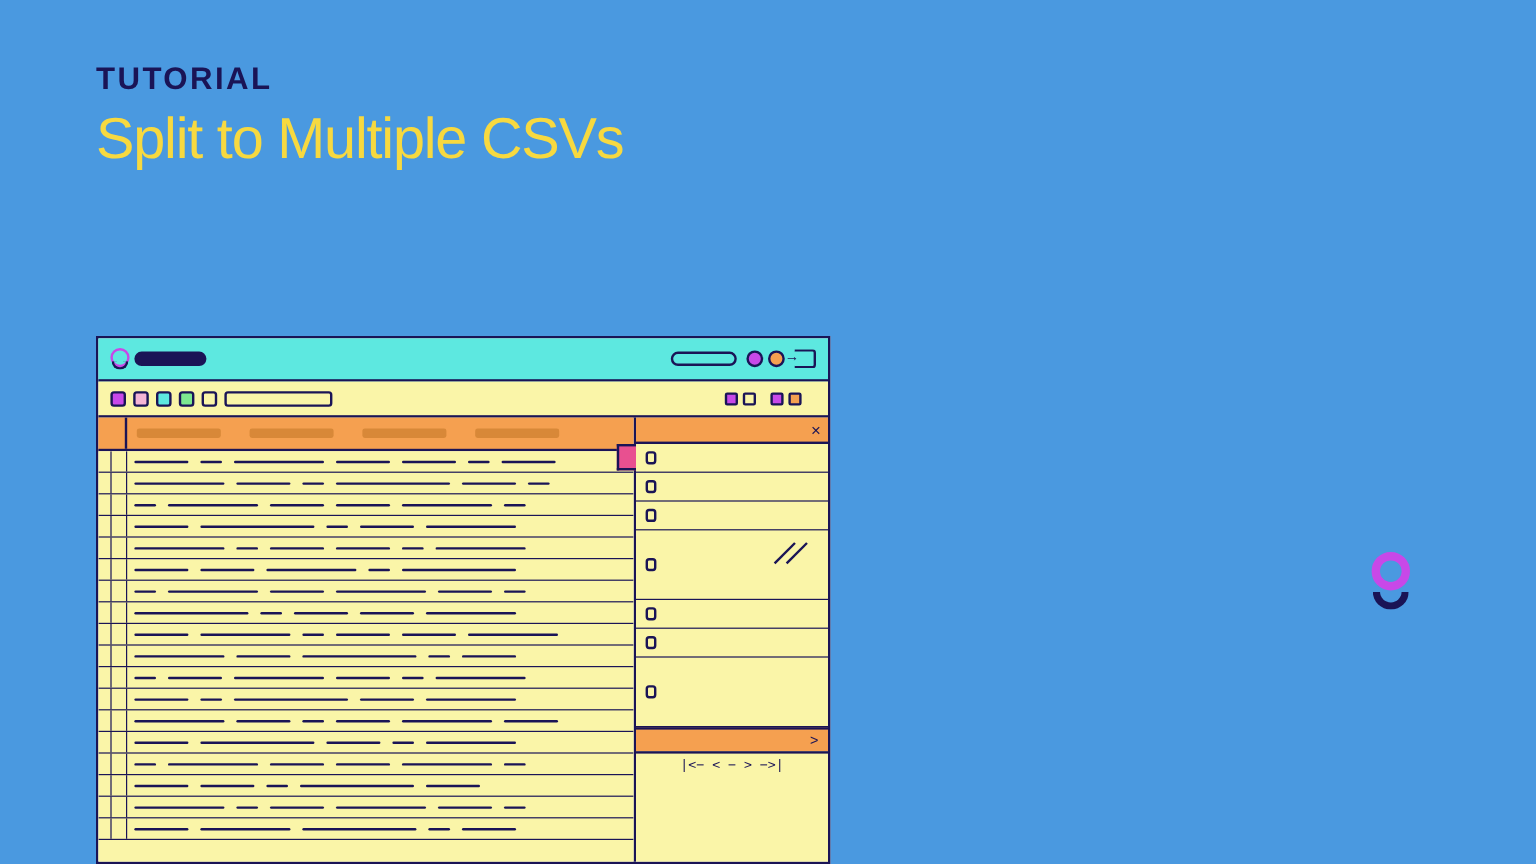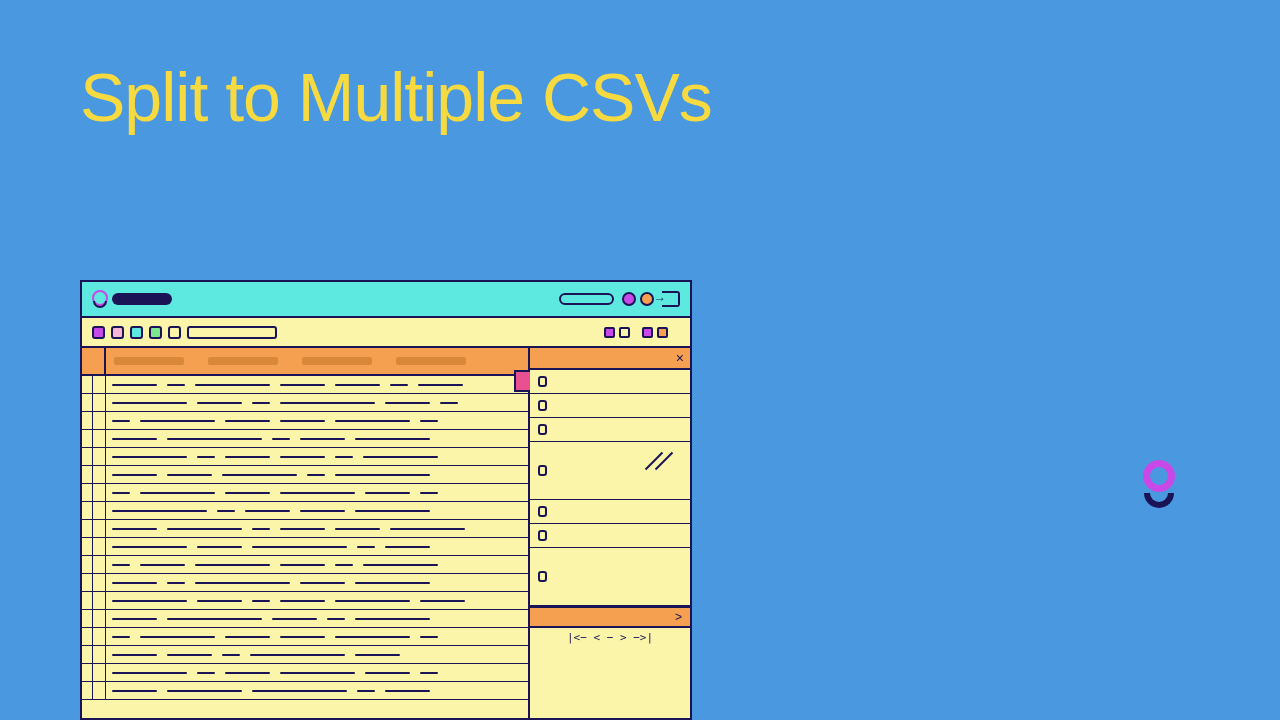--- a/index.html
+++ b/index.html
@@ -1,19 +1,19 @@
 <!DOCTYPE html>
 <html><head>
 <meta charset="utf-8">
 <style>
 *{box-sizing:border-box;margin:0;padding:0}
 body{width:1280px;height:720px;background:#4a99e0;font-family:Arial,Helvetica,sans-serif;position:relative;overflow:hidden}
 .heading{position:absolute;left:80px;top:50px}
 .eyebrow{color:#1a1456;font-size:26px;font-weight:700;letter-spacing:2px}
-.title{color:#f7d940;font-size:68px;font-weight:500;margin-top:8px;letter-spacing:-1px}
+.title{color:#f7d940;font-size:48px;font-weight:500;margin-top:8px;letter-spacing:-1px}
 .logo-block{position:absolute;right:100px;top:460px;display:flex;align-items:center;gap:12px}
 .logo-mark{width:42px;height:48px;position:relative}
 .logo-ring{width:32px;height:32px;border:7px solid #c848e8;border-radius:50%;position:absolute;top:0;left:5px}
 .logo-smile{width:30px;height:15px;border:6px solid #1a1456;border-top:none;border-radius:0 0 30px 30px;position:absolute;bottom:0;left:6px}
 .logo-text{color:#1a1456;font-size:30px;font-weight:700;letter-spacing:-0.5px}
 .app{position:absolute;left:80px;top:280px;width:612px;height:440px;border:2px solid #1a1456;background:#fff}
 .titlebar{height:36px;background:#5de8e0;border-bottom:2px solid #1a1456;display:flex;align-items:center;padding:0 10px}
 .tb-logo{width:14px;height:18px;position:relative;margin-right:6px}
 .tb-logo::before{content:"";position:absolute;width:12px;height:12px;border:2px solid #c848e8;border-radius:50%;top:0;left:0}
 .tb-logo::after{content:"";position:absolute;width:10px;height:5px;border:2px solid #1a1456;border-top:none;border-radius:0 0 10px 10px;bottom:0;left:1px}
@@ -57,20 +57,21 @@
 .sp-diag{position:absolute;right:18px;top:18px;width:30px;height:30px}
 .sp-diag::before,.sp-diag::after{content:"";position:absolute;width:24px;height:2px;background:#1a1456;transform:rotate(-45deg)}
 .sp-diag::after{left:10px}
 .sp-foot{height:20px;background:#f5a050;border-top:2px solid #1a1456;display:flex;align-items:center;justify-content:flex-end;padding-right:8px;font-size:12px;color:#1a1456}
 .sp-pager{height:20px;border-top:2px solid #1a1456;background:#faf5a8;display:flex;align-items:center;justify-content:center;gap:3px;font-size:11px;color:#1a1456;font-family:monospace}
 </style>
 </head>
 <body>
 
 <div class="heading">
+  <div class="eyebrow">TUTORIAL</div>
   <div class="title">Split to Multiple CSVs</div>
 </div>
 
 <div class="logo-block">
   <div class="logo-mark">
     <div class="logo-ring"></div>
     <div class="logo-smile"></div>
   </div>
 </div>
 

